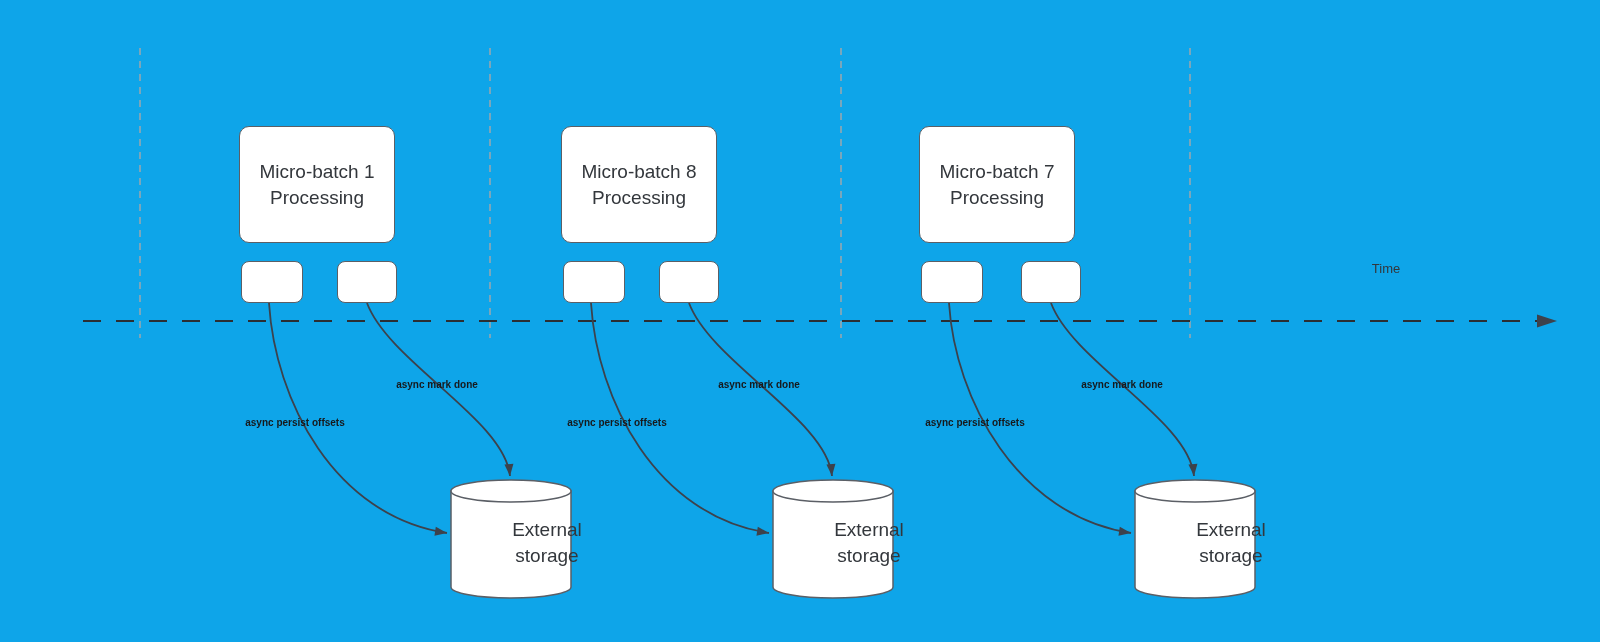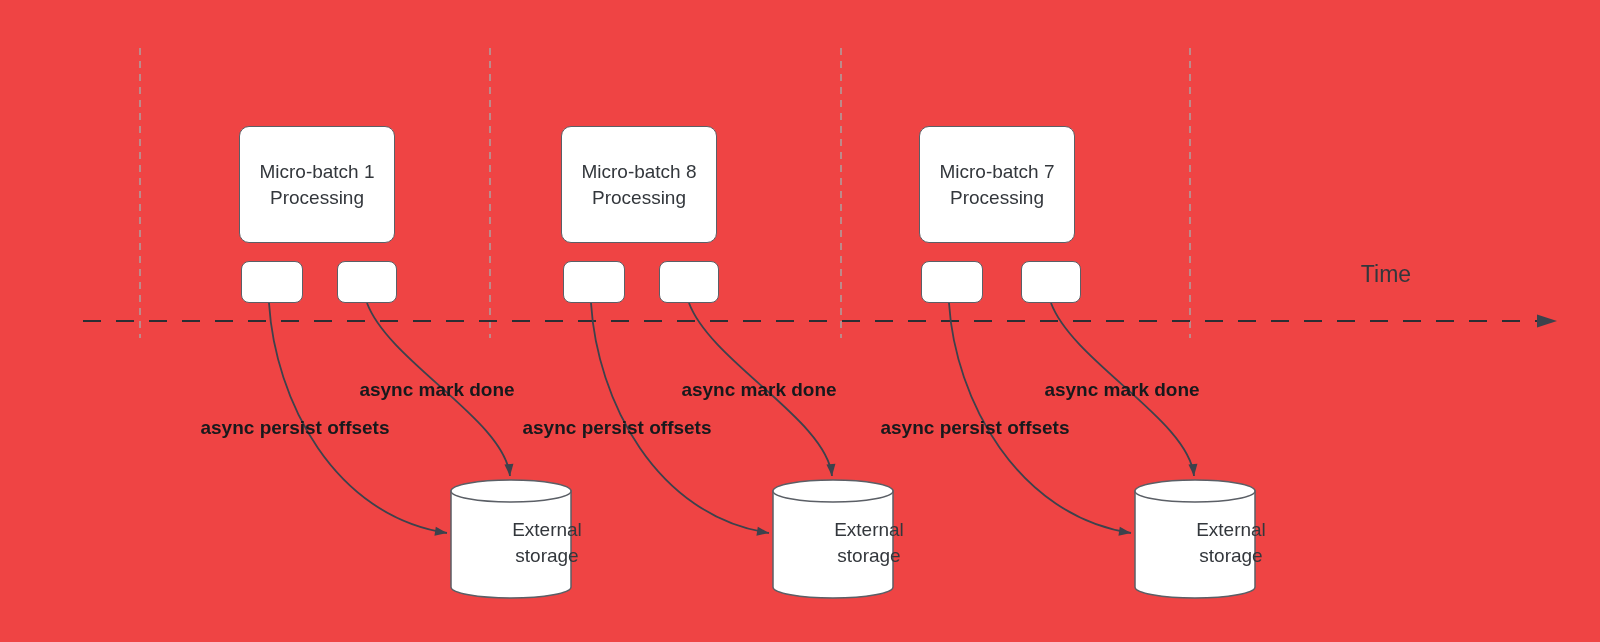--- a/index.html
+++ b/index.html
@@ -1,17 +1,17 @@
 <!DOCTYPE html>
 <html><head>
 <meta charset="utf-8">
 <style>
   html,body{margin:0;padding:0;background:#fff;}
   .canvas{
-    position:relative;width:1600px;height:642px;background:#ef4444;overflow:hidden;
+    position:relative;width:1600px;height:642px;background:#0ea5e9;overflow:hidden;
     font-family:"Liberation Sans",sans-serif;
     --stroke:#5b5f66; --arrow:#3d424c; --timeline:#2b2e33; --guide:#a8a8a8;
     --label:#17191c; --text:#33373c;
   }
   svg.layer{position:absolute;left:0;top:0;}
   .guide{stroke:var(--guide);stroke-width:1.4;stroke-dasharray:7 6;fill:none;}
   .tl{stroke:var(--timeline);stroke-width:2.2;stroke-dasharray:18 15;fill:none;}
   .curve{stroke:var(--arrow);stroke-width:1.8;fill:none;}
   .shape{stroke:var(--stroke);stroke-width:1.5;fill:#ffffff;}
   .arrowfill{fill:var(--arrow);}
@@ -20,29 +20,29 @@
     border:1.6px solid var(--stroke);border-radius:10px;background:#fff;
     display:flex;flex-direction:column;justify-content:center;align-items:center;
     font-size:19px;line-height:26px;color:var(--text);text-align:center;
   }
   .chip{
     position:absolute;top:261px;height:42px;box-sizing:border-box;
     border:1.6px solid var(--stroke);border-radius:8px;background:#fff;
   }
   .blabel{
     position:absolute;width:220px;text-align:center;
-    font-weight:bold;font-size:19px;color:var(--label);white-space:nowrap;
+    font-weight:bold;font-size:10px;color:var(--label);white-space:nowrap;
   }
   .storage-text{
     position:absolute;top:517px;width:120px;text-align:center;
     font-size:19px;line-height:26px;color:var(--text);margin-left:36px;
   }
   .time-label{
     position:absolute;left:1346px;top:261px;width:80px;text-align:center;
-    font-size:23px;color:var(--text);
+    font-size:13px;color:var(--text);
   }
 </style>
 </head>
 <body>
 
 <div class="canvas" style="--stroke: #5b5f66; --arrow: #3d424c; --timeline: #2b2e33; --guide: #a8a8a8; --label: #17191c; --text: #33373c;">
 
   <svg class="layer" width="1600" height="642" viewBox="0 0 1600 642">
     <defs>
       <marker id="ah" viewBox="0 0 14 12" refX="13" refY="6" markerWidth="14" markerHeight="12" markerUnits="userSpaceOnUse" orient="auto">

